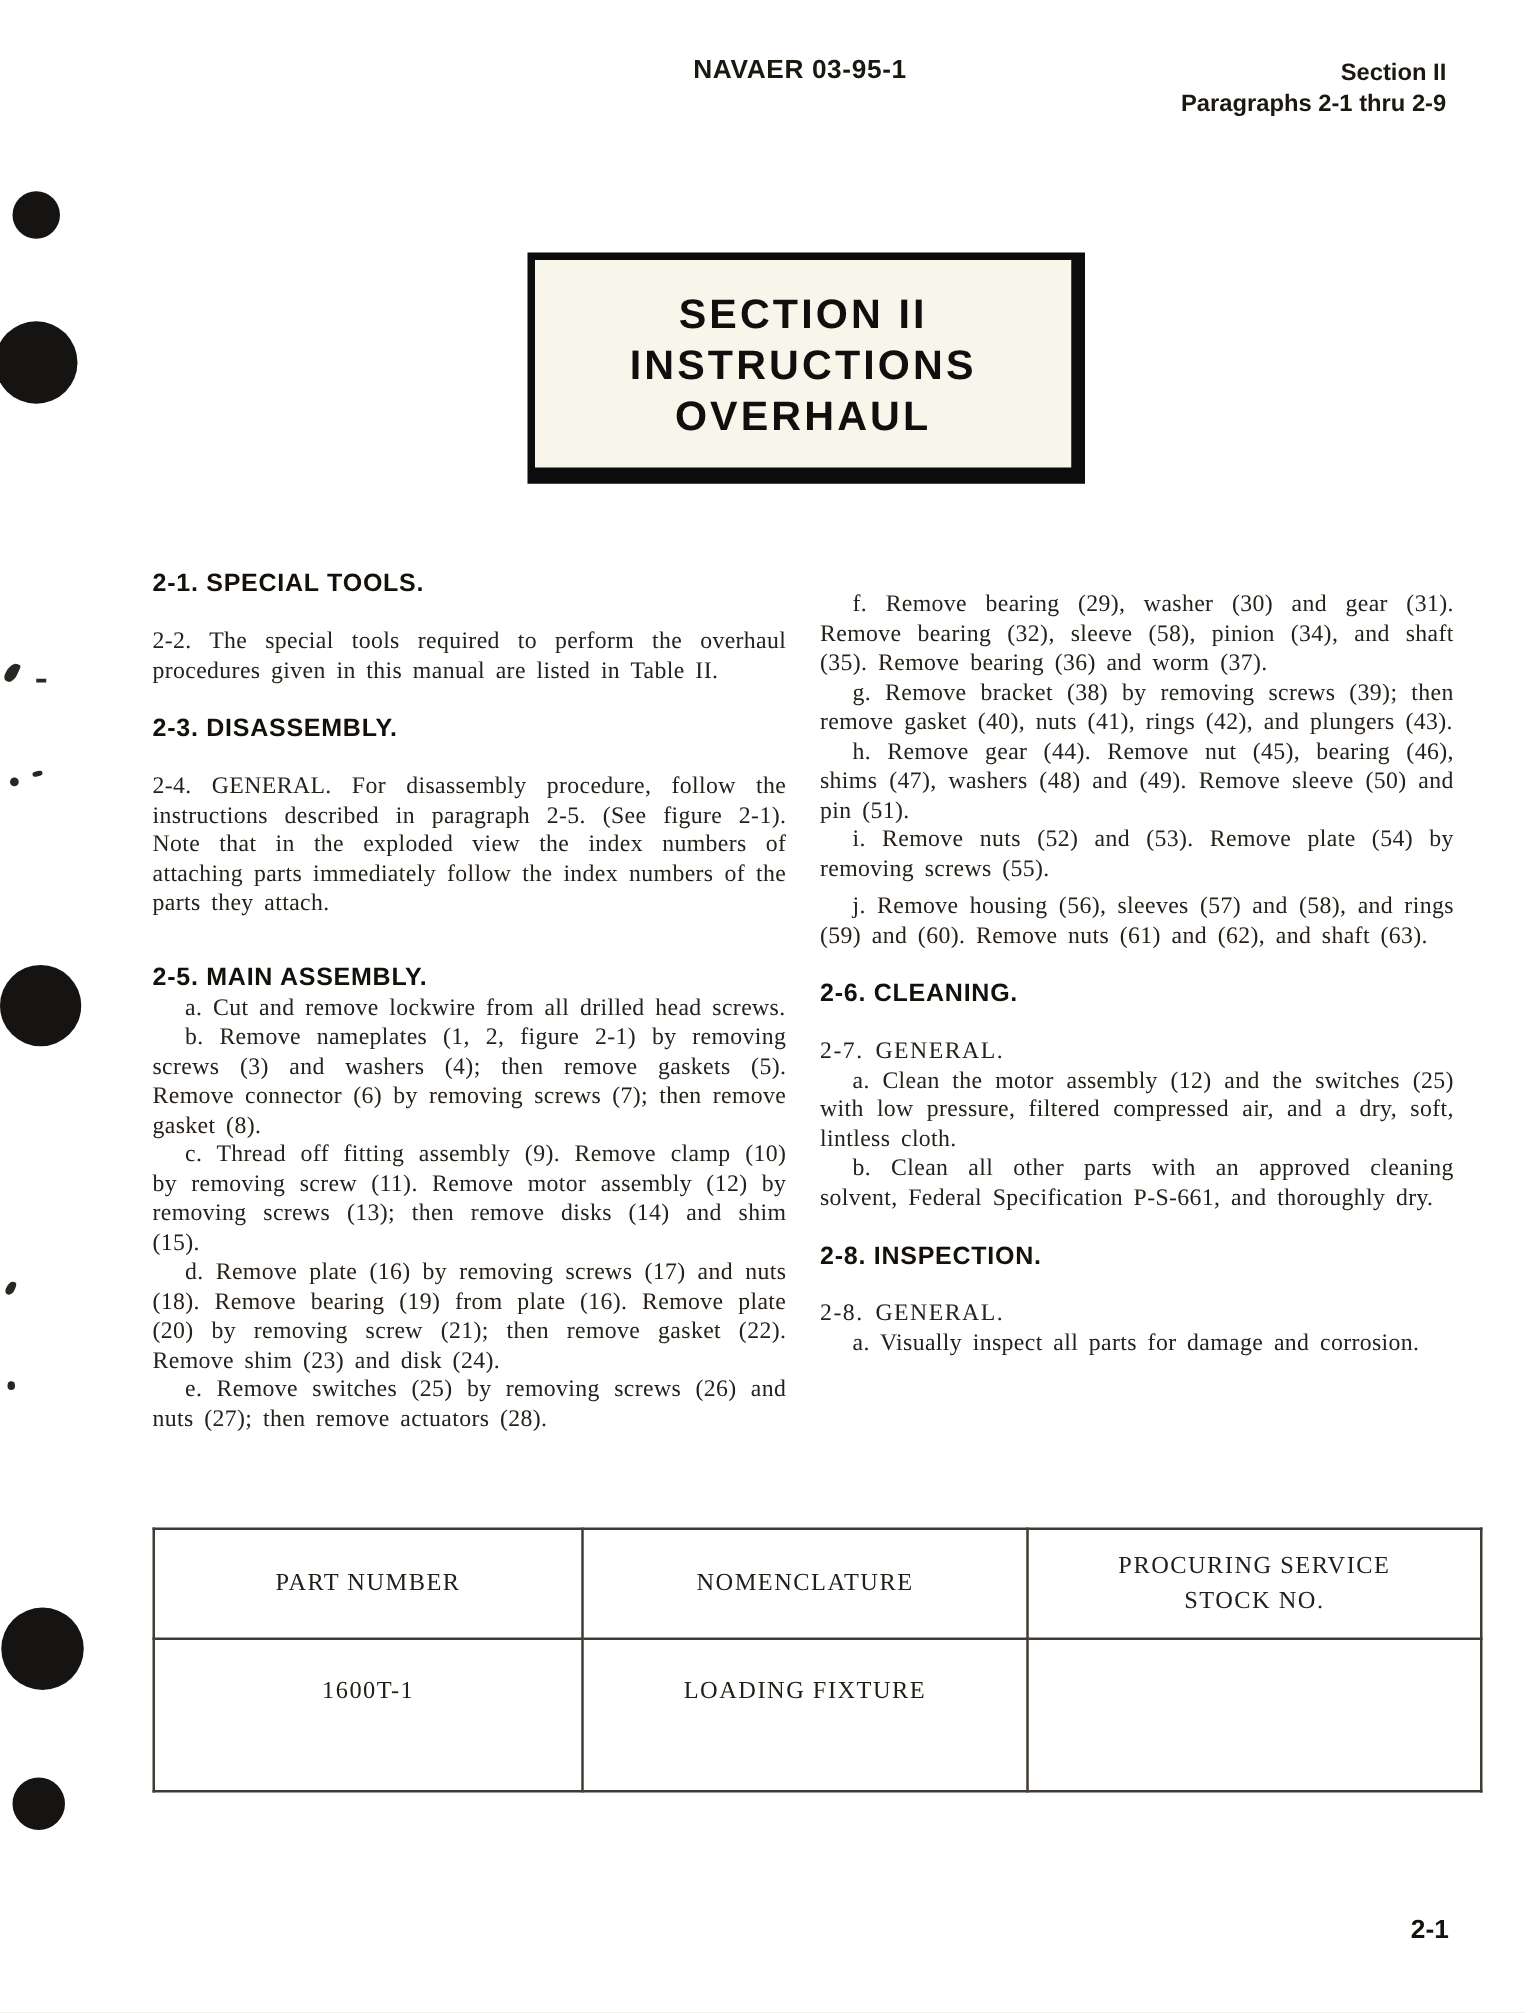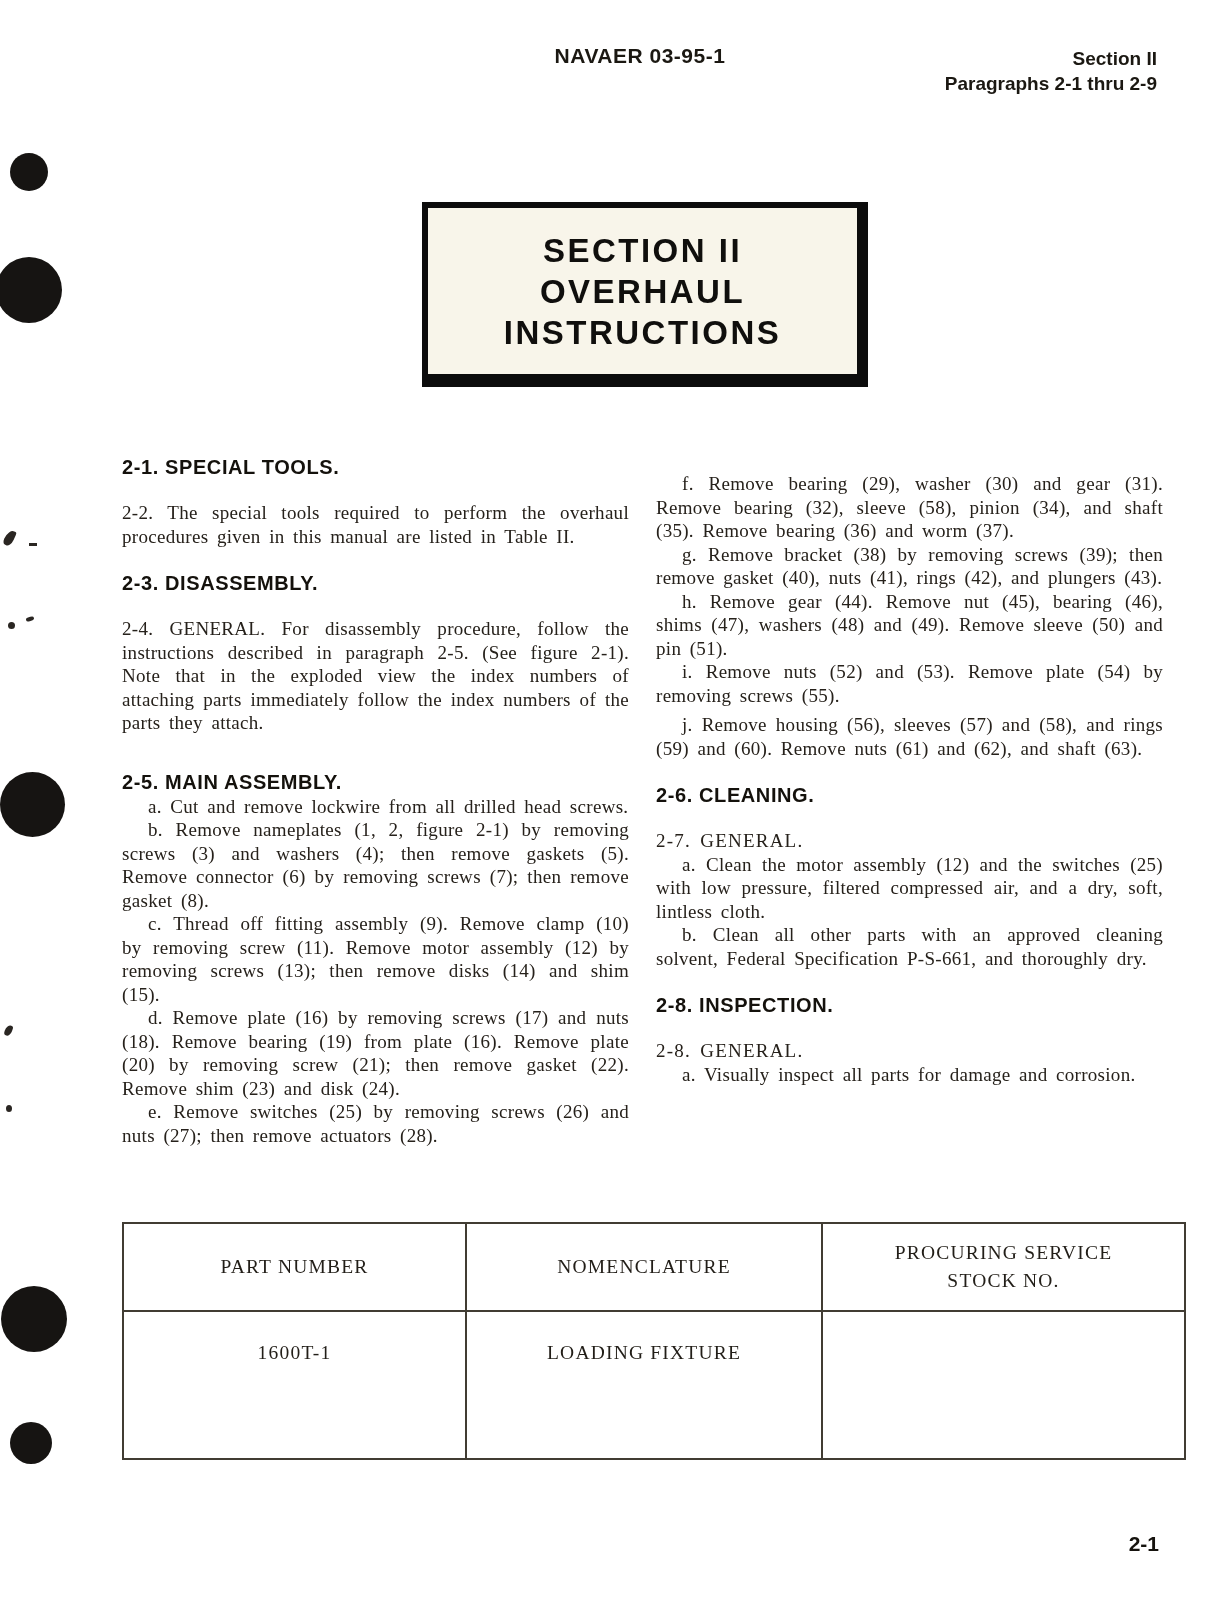--- a/index.html
+++ b/index.html
@@ -38,21 +38,21 @@
   p.sp{margin-top:6px;}
   p.caps{letter-spacing:1.2px;}
   h3.head{
     margin:24px 0 22px;font-family:"Liberation Sans","DejaVu Sans",sans-serif;
     font-weight:bold;font-size:20px;letter-spacing:.6px;color:#14110c;
   }
   h3.head.first{margin-top:0;}
   h3.head.tight{margin-top:36px;margin-bottom:1px;}
   
   .parts-table{
-    position:absolute;left:122px;top:1222px;width:1062px;height:238px;
+    position:absolute;left:122px;top:1222px;width:1062px;height:212px;
     border-collapse:collapse;table-layout:fixed;
   }
   .parts-table th,.parts-table td{border:2px solid #413c33;}
   .parts-table th{
     height:84px;font-weight:normal;font-size:19.5px;letter-spacing:1.2px;
     text-align:center;vertical-align:middle;color:#221e18;
   }
   .th-multiline{white-space:pre-line;line-height:28px;}
   .parts-table td{
     vertical-align:top;padding-top:30px;text-align:center;
@@ -86,22 +86,22 @@
   <div class="speck" style="left:6px;top:1105px;width:6px;height:7px;border-radius:50%;"></div>
 
   <div class="doc-num">NAVAER 03-95-1</div>
   <div class="sec-ref">
     <div>Section II</div>
     <div>Paragraphs 2-1 thru 2-9</div>
   </div>
 
   <div class="title-box">
     <div class="title-line">SECTION II</div>
+    <div class="title-line">INSTRUCTIONS</div>
     <div class="title-line">OVERHAUL</div>
-    <div class="title-line">INSTRUCTIONS</div>
   </div>
 
   <div class="columns">
     <div class="col left">
       <h3 class="head first">2-1. SPECIAL TOOLS.</h3>
       <p class="body">2-2. The special tools required to perform the overhaul procedures given in this manual are listed in Table II.</p>
       <h3 class="head">2-3. DISASSEMBLY.</h3>
       <p class="body">2-4. GENERAL. For disassembly procedure, follow the instructions described in paragraph 2-5. (See figure 2-1). Note that in the exploded view the index numbers of attaching parts immediately follow the index numbers of the parts they attach.</p>
       <h3 class="head tight">2-5. MAIN ASSEMBLY.</h3>
       <p class="body ind">a. Cut and remove lockwire from all drilled head screws.</p>

